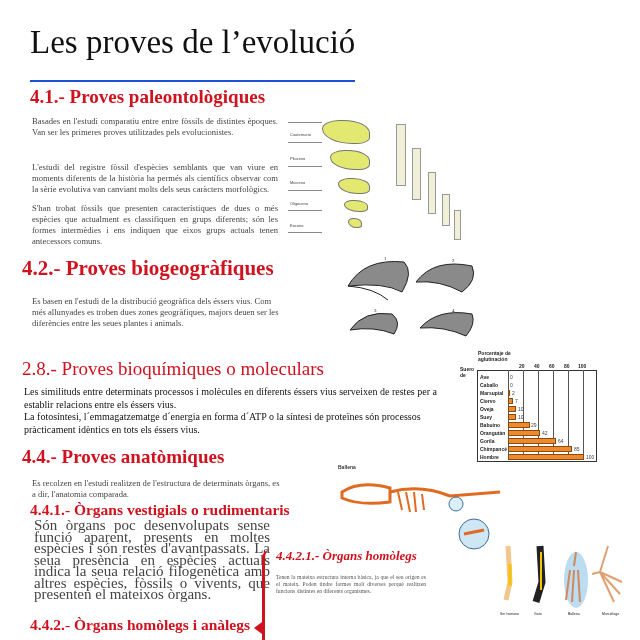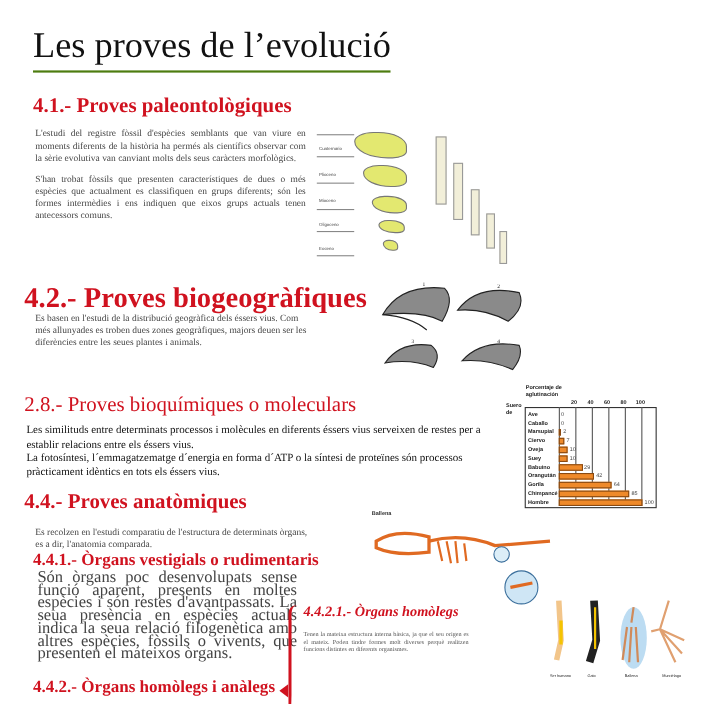--- a/index.html
+++ b/index.html
@@ -1,18 +1,18 @@
 <!DOCTYPE html>
 <html><head>
 <meta charset="utf-8">
 <style>
   html, body { margin:0; padding:0; background:#ffffff; }
   body { width:640px; height:640px; position:relative; overflow:hidden; font-family:"Liberation Serif", serif; color:#222; }
   .abs { position:absolute; }
-  .title { left:30px; top:24px; font-size:33px; color:#111; font-family:"Liberation Serif", serif; border-bottom:2px solid #4d7c0f; line-height:36px; padding-bottom:4px; }
+  .title { left:30px; top:24px; font-size:33px; color:#111; font-family:"Liberation Serif", serif; border-bottom:2px solid #1d4ed8; line-height:36px; padding-bottom:20px; }
   .h2 { color:#d0121f; font-weight:bold; font-family:"Liberation Serif", serif; white-space:nowrap; }
   .h3 { color:#d0121f; font-weight:bold; font-family:"Liberation Serif", serif; white-space:nowrap; }
   .p { font-size:8.6px; line-height:11px; color:#444; text-align:justify; margin:0; }
   .p2 { font-size:10px; line-height:12.5px; color:#111; margin:0; }
   .brace { border-left:3px solid #d0121f; border-top-left-radius:8px; }
   .bar { position:absolute; height:6px; background:#ef8a2a; border:1px solid #8a4a12; box-sizing:border-box; }
   .rowlab { position:absolute; font-family:"Liberation Sans", sans-serif; font-weight:bold; font-size:5px; color:#222; }
   .val { position:absolute; font-family:"Liberation Sans", sans-serif; font-size:5px; color:#444; }
   .tick { position:absolute; font-family:"Liberation Sans", sans-serif; font-weight:bold; font-size:5px; color:#222; }
   .gridv { position:absolute; width:1px; background:#555; }
@@ -20,21 +20,22 @@
   .eraline { position:absolute; height:1px; background:#888; width:34px; }
   .skull { position:absolute; background:#e3e870; border:1px solid #777; border-radius:40% 60% 30% 70%; }
 </style>
 </head>
 <body>
 
 <div class="abs title">Les proves de l’evolució</div>
 
 <div class="abs h2" style="left:30px;top:86px;font-size:19px;">4.1.- Proves paleontològiques</div>
 <div class="abs" style="left:32px;top:116px;width:246px;">
-  <p class="p" style="margin-top:0;">L'estudi del registre fòssil d'espècies semblants que van viure en moments diferents de la història ha permés als científics observar com la sèrie evolutiva van canviant molts dels seus caràcters morfològics.</p>
+  <p class="p">Basades en l'estudi comparatiu entre entre fòssils de distintes èpoques. Van ser les primeres proves utilitzades pels evolucionistes.</p>
+  <p class="p" style="margin-top:24px;">L'estudi del registre fòssil d'espècies semblants que van viure en moments diferents de la història ha permés als científics observar com la sèrie evolutiva van canviant molts dels seus caràcters morfològics.</p>
   <p class="p" style="margin-top:8px;">S'han trobat fòssils que presenten característiques de dues o més espècies que actualment es classifiquen en grups diferents; són les formes intermèdies i ens indiquen que eixos grups actuals tenen antecessors comuns.</p>
 </div>
 
 <div class="abs" style="left:286px;top:110px;width:190px;height:135px;">
   <div class="eraline" style="left:2px;top:12px;"></div>
   <div class="era" style="left:4px;top:22px;">Cuaternario</div>
   <div class="eraline" style="left:2px;top:32px;"></div>
   <div class="era" style="left:4px;top:46px;">Plioceno</div>
   <div class="eraline" style="left:2px;top:56px;"></div>
   <div class="era" style="left:4px;top:70px;">Mioceno</div>
@@ -48,22 +49,22 @@
   <div class="skull" style="left:52px;top:68px;width:30px;height:14px;"></div>
   <div class="skull" style="left:58px;top:90px;width:22px;height:10px;"></div>
   <div class="skull" style="left:62px;top:108px;width:12px;height:8px;"></div>
   <div class="abs" style="left:110px;top:14px;width:8px;height:60px;border:1px solid #999;background:#f2efd9;"></div>
   <div class="abs" style="left:126px;top:38px;width:7px;height:50px;border:1px solid #999;background:#f2efd9;"></div>
   <div class="abs" style="left:142px;top:62px;width:6px;height:40px;border:1px solid #999;background:#f2efd9;"></div>
   <div class="abs" style="left:156px;top:84px;width:6px;height:30px;border:1px solid #999;background:#f2efd9;"></div>
   <div class="abs" style="left:168px;top:100px;width:5px;height:28px;border:1px solid #999;background:#f2efd9;"></div>
 </div>
 
-<div class="abs h2" style="left:22px;top:256px;font-size:26px;">4.2.- Proves biogeogràfiques</div>
-<div class="abs" style="left:32px;top:284px;width:252px;">
+<div class="abs h2" style="left:22px;top:256px;font-size:21px;">4.2.- Proves biogeogràfiques</div>
+<div class="abs" style="left:32px;top:296px;width:252px;">
   <p class="p" style="text-align:left;">Es basen en l'estudi de la distribució geogràfica dels éssers vius. Com més allunyades es troben dues zones geogràfiques, majors deuen ser les diferències entre les seues plantes i animals.</p>
 </div>
 
 <div class="abs" style="left:344px;top:252px;width:140px;height:95px;">
   <svg width="140" height="95" viewBox="0 0 140 95">
     <path d="M4 34 Q20 6 60 10 Q70 20 58 40 Q40 30 4 34 Z" fill="#8a8a8a" stroke="#222"></path>
     <path d="M4 34 Q30 36 44 48" stroke="#222" fill="none"></path>
     <path d="M72 30 Q90 6 128 14 Q134 28 118 40 Q96 28 72 30 Z" fill="#8a8a8a" stroke="#222"></path>
     <path d="M6 78 Q20 58 48 62 Q58 70 50 82 Q30 74 6 78 Z" fill="#8a8a8a" stroke="#222"></path>
     <path d="M76 76 Q94 56 128 62 Q132 72 122 84 Q100 74 76 76 Z" fill="#8a8a8a" stroke="#222"></path>
@@ -134,21 +135,21 @@
   <div class="bar" style="left:48px;top:98px;width:64px;"></div>
   <div class="val" style="left:114px;top:98px;">85</div>
 
   <div class="rowlab" style="left:20px;top:106px;">Hombre</div>
   <div class="bar" style="left:48px;top:106px;width:76px;"></div>
   <div class="val" style="left:126px;top:106px;">100</div>
 </div>
 
 <div class="abs h2" style="left:22px;top:446px;font-size:19px;">4.4.- Proves anatòmiques</div>
 <div class="abs" style="left:32px;top:478px;width:248px;">
-  <p class="p" style="text-align:left;">Es recolzen en l'estudi comparatiu de l'estructura de determinats òrgans, es a dir, l'anatomia comparada.</p>
+  <p class="p" style="text-align:left;">Es recolzen en l'estudi realitzen de l'estructura de determinats òrgans, es a dir, l'anatomia comparada.</p>
 </div>
 
 <div class="abs" style="left:330px;top:462px;width:180px;height:90px;">
   <div class="abs" style="left:8px;top:2px;font-family:'Liberation Sans',sans-serif;font-size:5px;font-weight:bold;color:#333;">Ballena</div>
   <svg width="180" height="90" viewBox="0 0 180 90">
     <path d="M12 30 Q30 18 60 26 L60 40 Q30 44 12 36 Z" fill="none" stroke="#e06a22" stroke-width="3"></path>
     <path d="M60 30 Q90 22 120 34 L170 30" fill="none" stroke="#e06a22" stroke-width="3"></path>
     <path d="M68 30 L72 48 M76 30 L80 50 M84 30 L86 50 M92 32 L94 48" stroke="#e06a22" stroke-width="2"></path>
     <circle cx="126" cy="42" r="7" fill="#dceef8" stroke="#3b6f9c"></circle>
     <circle cx="144" cy="72" r="15" fill="#cfe6f5" stroke="#3b6f9c"></circle>

